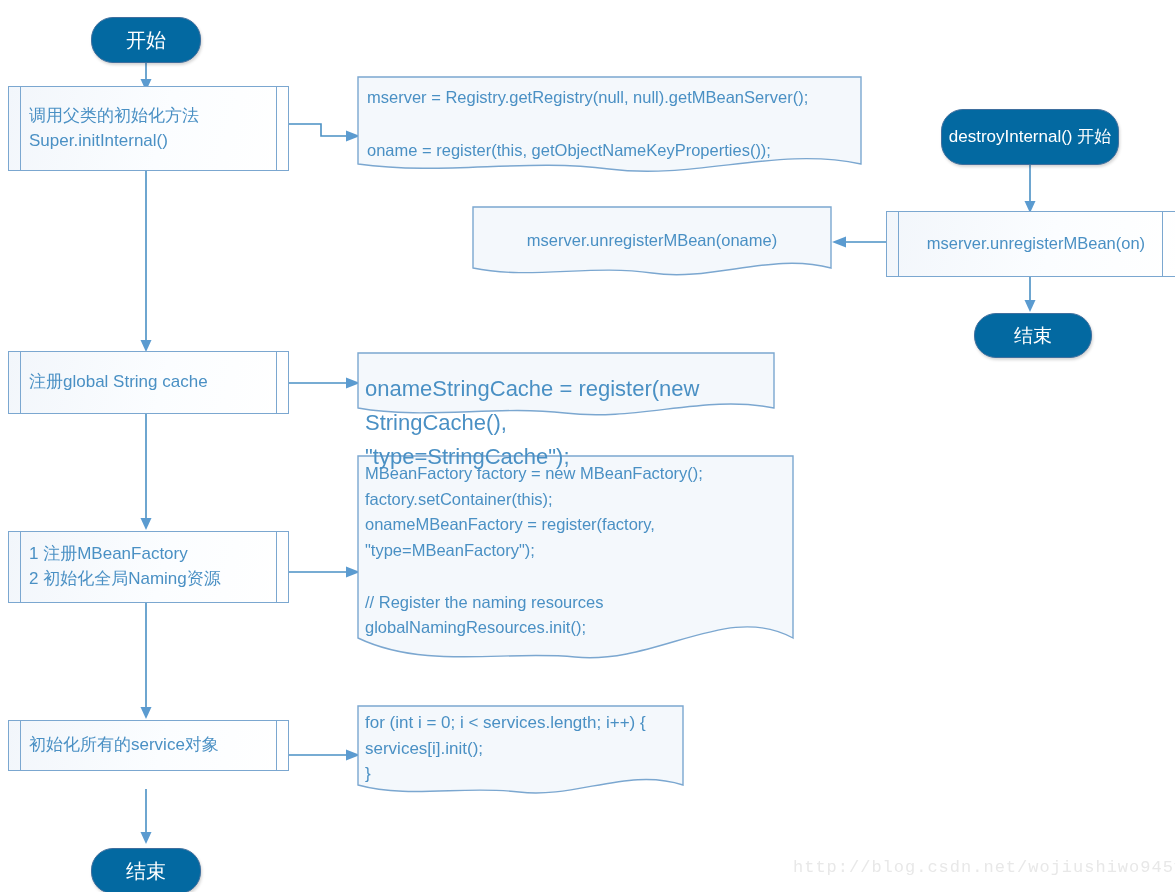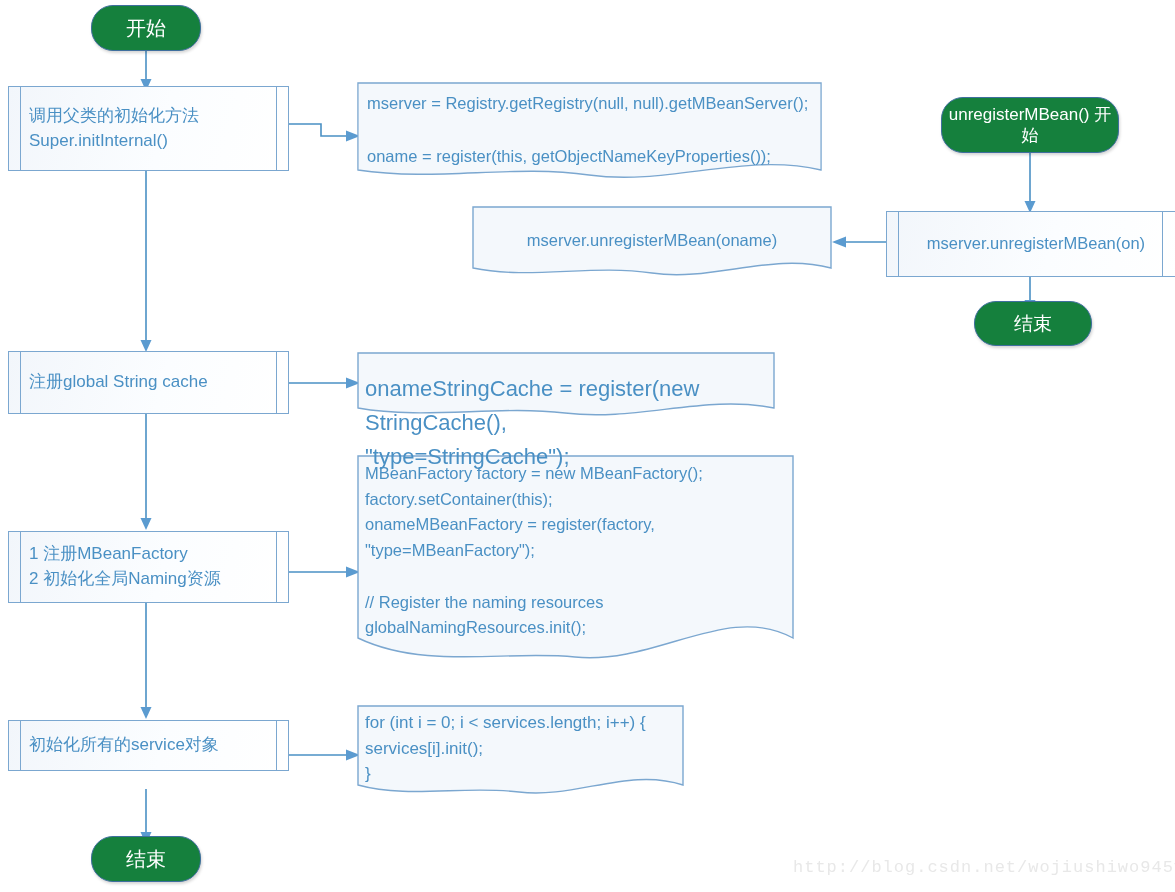--- a/index.html
+++ b/index.html
@@ -10,31 +10,32 @@
   #canvas{
     position:relative;
     width:1175px;
     height:892px;
     background:#ffffff;
     overflow:hidden;
   }
   
   .term{
     position:absolute;
-    background:#15803d;
+    background:#0369a1;
     border:1px solid #3f6f9e;
     border-radius:22px;
     color:#ffffff;
     display:flex;
     align-items:center;
     justify-content:center;
     text-align:center;
     line-height:1.25;
     box-shadow:1px 2px 3px rgba(0,0,0,0.17);
     box-sizing:border-box;
+    margin-top:12px;
   }
   
   .proc{
     position:absolute;
     background:linear-gradient(105deg,#f2f6fb 0%,#fbfdff 55%,#ffffff 100%);
     border:1px solid #7ba7d0;
     box-sizing:border-box;
     display:flex;
     align-items:center;
   }
@@ -177,31 +178,31 @@
     <span>开始</span>
   </div>
 
   <div class="proc" style="left:8px;top:86px;width:281px;height:85px;">
     <span class="bar l"></span>
     <span class="bar r"></span>
     <span class="ptext" style="font-size:17px;">调用父类的初始化方法
 Super.initInternal()</span>
   </div>
 
-  <div class="doc" style="left:357px;top:82px;width:465px;height:98px;">
+  <div class="doc" style="left:357px;top:76px;width:505px;height:98px;">
     <svg viewBox="0 0 505 98" preserveAspectRatio="none">
       <path d="M1,1 L504,1 L504,88 C420,70 340,104 252,93 C170,82 86,100 1,88 Z" fill="#f4f8fc" stroke="#7ba7d0" stroke-width="1.4"></path>
     </svg>
     <div class="dtext" style="padding:8px 10px 0 10px;font-size:16.5px;line-height:1.6;">mserver = Registry.getRegistry(null, null).getMBeanServer();
 
 oname = register(this, getObjectNameKeyProperties());</div>
   </div>
 
   <div class="term" style="left:941px;top:97px;width:178px;height:56px;font-size:17px;">
-    <span>unregisterMBean()
+    <span>destroyInternal()
 开始</span>
   </div>
 
   <div class="proc center" style="left:886px;top:211px;width:300px;height:66px;">
     <span class="bar l"></span>
     <span class="bar r" style="right:22px;"></span>
     <span class="ptext" style="font-size:16.5px;text-align:center;">mserver.unregisterMBean(on)</span>
   </div>
 
   <div class="doc" style="left:472px;top:206px;width:360px;height:72px;">

